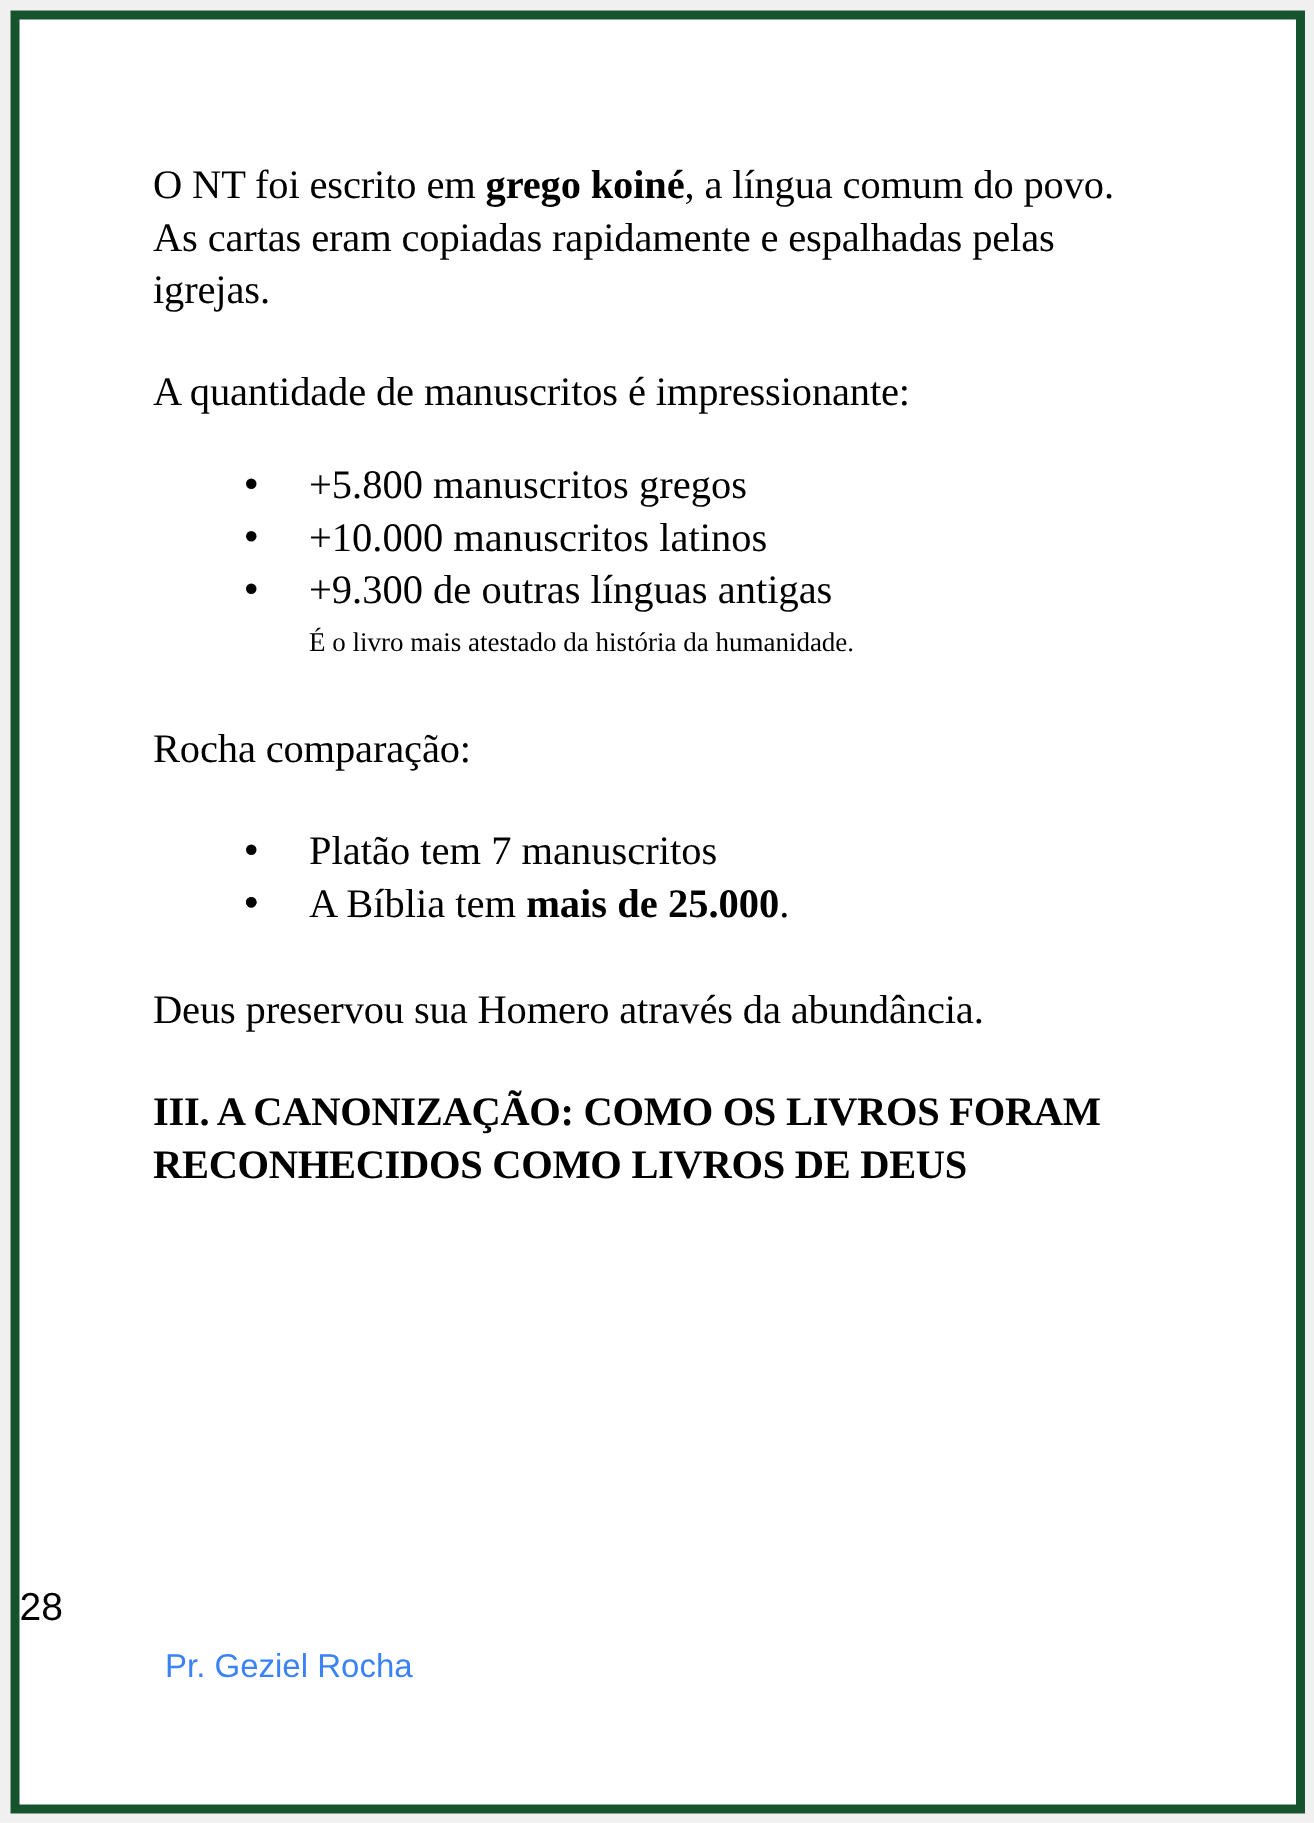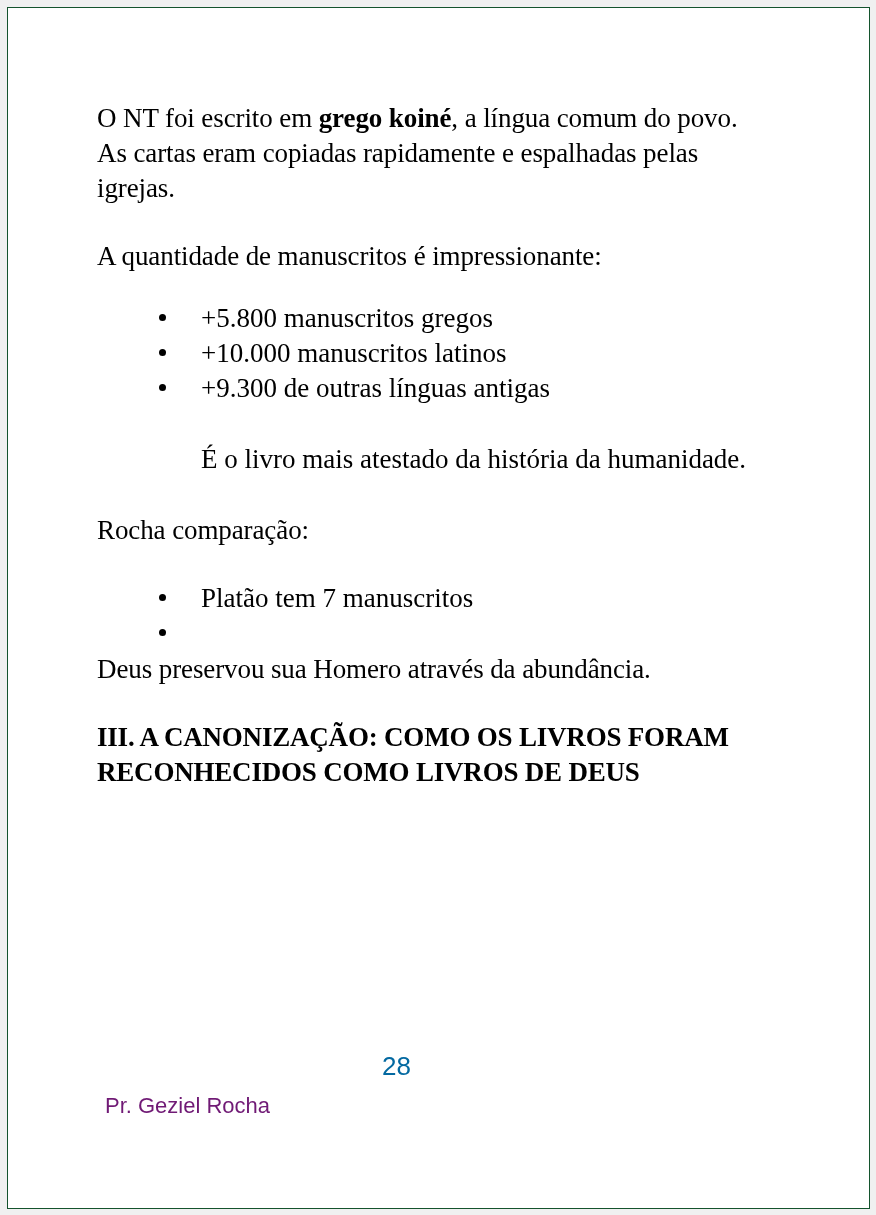--- a/index.html
+++ b/index.html
@@ -15,21 +15,21 @@
   }
 
   
   #page {
     position: absolute;
     left: 7px;
     top: 7px;
     width: 863px;
     height: 1202px;
     background: #ffffff;
-    border: 1px solid #14532d;
+    border: 6px solid #14532d;
     box-sizing: border-box;
   }
 
   
   #content {
     position: absolute;
     left: 89px;
     top: 93px;
     width: 670px;
     color: #000000;
@@ -68,55 +68,54 @@
   .blist li .dot {
     position: absolute;
     left: 62px;
     top: 13px;
     width: 7px;
     height: 7px;
     background: #000;
     border-radius: 50%;
   }
   .cont-line {
-    font-size: 27px;
+    font-size: 18px;
     line-height: 35px;
     color: #000;
-    margin-top: 36px;
   }
 
   
   .heading {
     font-size: 27px;
     line-height: 35px;
     font-weight: bold;
     color: #000;
     margin: 0;
     width: 690px;
     letter-spacing: -0.2px;
   }
 
   
   #page-number {
     position: absolute;
     left: 0;
     top: 1043px;
     width: 777px;
-    text-align: center;
+    text-align: left;
     font-family: "Liberation Sans", "DejaVu Sans", sans-serif;
     font-size: 26px;
-    color: #0369a1;
+    color: #000000;
   }
   #footer-author {
     position: absolute;
     left: 97px;
     top: 1085px;
     font-family: "Liberation Sans", "DejaVu Sans", sans-serif;
     font-size: 22px;
-    color: #701a75;
+    color: #3b82f6;
   }
 </style>
 </head>
 <body>
 
 <div id="page">
 
   <div id="content">
 
     <p class="para"><span>O NT foi escrito em </span><b>grego koiné</b><span>, a língua comum do povo.</span></p>
@@ -152,20 +151,24 @@
     <div class="gap-md"></div>
 
     <ul class="blist">
       <li>
         <span class="dot"></span>
         <span class="bullet-text">Platão tem 7 manuscritos</span>
       </li>
       <li>
         <span class="dot"></span>
       </li>
+      <li>
+        <span class="dot"></span>
+        <span class="bullet-text">A Bíblia tem </span><b>mais de 25.000</b><span>.</span>
+      </li>
     </ul>
 
     <div class="gap-lg"></div>
 
     <p class="para">Deus preservou sua Homero através da abundância.</p>
 
     <div class="gap-md"></div>
 
     <h2 class="heading">III. A CANONIZAÇÃO: COMO OS LIVROS FORAM RECONHECIDOS COMO LIVROS DE DEUS</h2>
 

